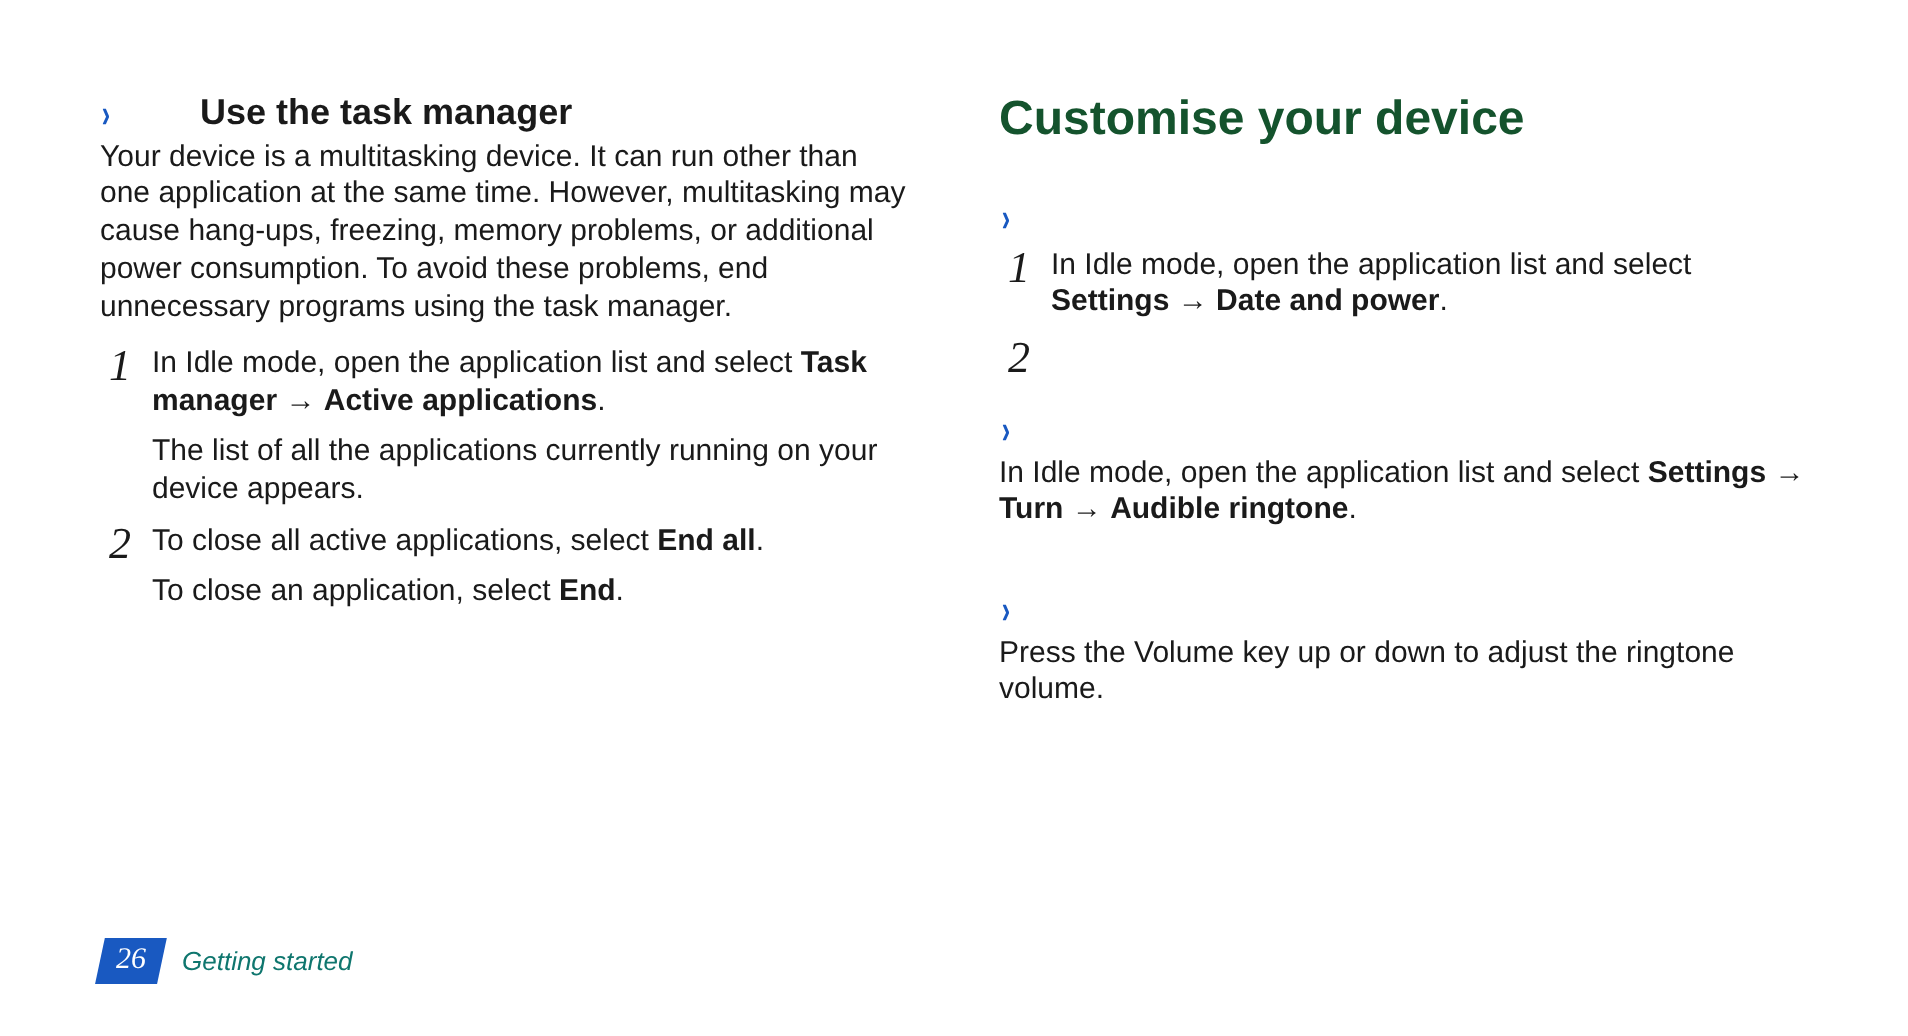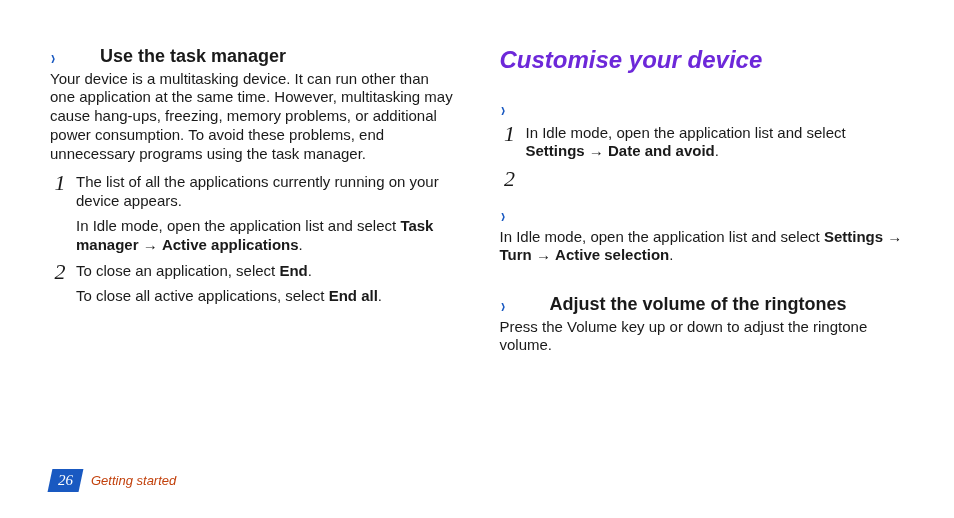--- a/index.html
+++ b/index.html
@@ -40,25 +40,24 @@
   }
   .sub-heading {
     font-weight: 700;
     font-size: 18px;
     margin: 0 0 2px 0;
     display: flex;
     align-items: baseline;
   }
   .sub-heading-text { display: inline-block; margin-left: 36px; }
   .main-heading {
-    color: #6d28d9;
+    color: #14532d;
     font-weight: 700;
     font-size: 24px;
     margin: 0 0 4px 0;
-    font-style: italic;
   }
   p.body {
     margin: 0 0 10px 0;
     font-size: 15px;
     line-height: 1.25;
   }
   .ol {
     padding: 0;
     margin: 10px 0 12px 0;
   }
@@ -105,21 +104,21 @@
     padding: 2px 8px;
     transform: skewX(-12deg);
     display: inline-block;
   }
   .page-num span {
     display: inline-block;
     transform: skewX(12deg);
   }
   .section-name {
     font-style: italic;
-    color: #c2410c;
+    color: #0f766e;
     font-size: 13px;
   }
   .spacer-lg { height: 18px; }
 </style>
 </head>
 <body>
 
 <div class="page">
   <div class="cols">
 
@@ -129,75 +128,74 @@
         <span class="chevron">›</span>
         <span class="sub-heading-text">Use the task manager</span>
       </div>
 
       <p class="body">Your device is a multitasking device. It can run other than one application at the same time. However, multitasking may cause hang-ups, freezing, memory problems, or additional power consumption. To avoid these problems, end unnecessary programs using the task manager.</p>
 
       <div class="ol">
         <div class="li">
           <div class="num">1</div>
           <div class="li-body">
+            <p>
+              <span>In Idle mode, open the application list and select </span><span class="b">Task manager</span><span> → </span><span class="b">Active applications</span><span>.</span>
+            </p>
             <p>The list of all the applications currently running on your device appears.</p>
-            <p>
-              <span>In Idle mode, open the application list and select </span><span class="b">Task manager</span><span> → </span><span class="b">Active applications</span><span>.</span>
-            </p>
           </div>
         </div>
         <div class="li">
           <div class="num">2</div>
           <div class="li-body">
             <p>
+              <span>To close all active applications, select </span><span class="b">End all</span><span>.</span>
+            </p>
+            <p>
               <span>To close an application, select </span><span class="b">End</span><span>.</span>
-            </p>
-            <p>
-              <span>To close all active applications, select </span><span class="b">End all</span><span>.</span>
             </p>
           </div>
         </div>
       </div>
     </div>
 
     <div class="col">
 
       <h2 class="main-heading">Customise your device</h2>
 
       <div class="spacer-lg"></div>
 
       <div class="sub-heading">
         <span class="chevron">›</span>
       </div>
       <div class="ol" style="margin-top:4px;">
         <div class="li">
           <div class="num">1</div>
           <div class="li-body">
             <p>
-              <span>In Idle mode, open the application list and select </span><span class="b">Settings</span><span> → </span><span class="b">Date and avoid</span><span>.</span>
+              <span>In Idle mode, open the application list and select </span><span class="b">Settings</span><span> → </span><span class="b">Date and power</span><span>.</span>
             </p>
           </div>
         </div>
         <div class="li">
           <div class="num">2</div>
         </div>
       </div>
 
       <div class="sub-heading">
         <span class="chevron">›</span>
       </div>
       <p class="body">
-        <span>In Idle mode, open the application list and select </span><span class="b">Settings</span><span> → </span><span class="b">Turn</span><span> → </span><span class="b">Active selection</span><span>.</span>
+        <span>In Idle mode, open the application list and select </span><span class="b">Settings</span><span> → </span><span class="b">Turn</span><span> → </span><span class="b">Audible ringtone</span><span>.</span>
       </p>
 
       <div class="spacer-lg"></div>
 
       <div class="sub-heading">
         <span class="chevron">›</span>
-        <span class="sub-heading-text">Adjust the volume of the ringtones</span>
       </div>
       <p class="body">Press the Volume key up or down to adjust the ringtone volume.</p>
 
     </div>
   </div>
 
   <div class="footer">
     <div class="page-num">
       <span>26</span>
     </div>

